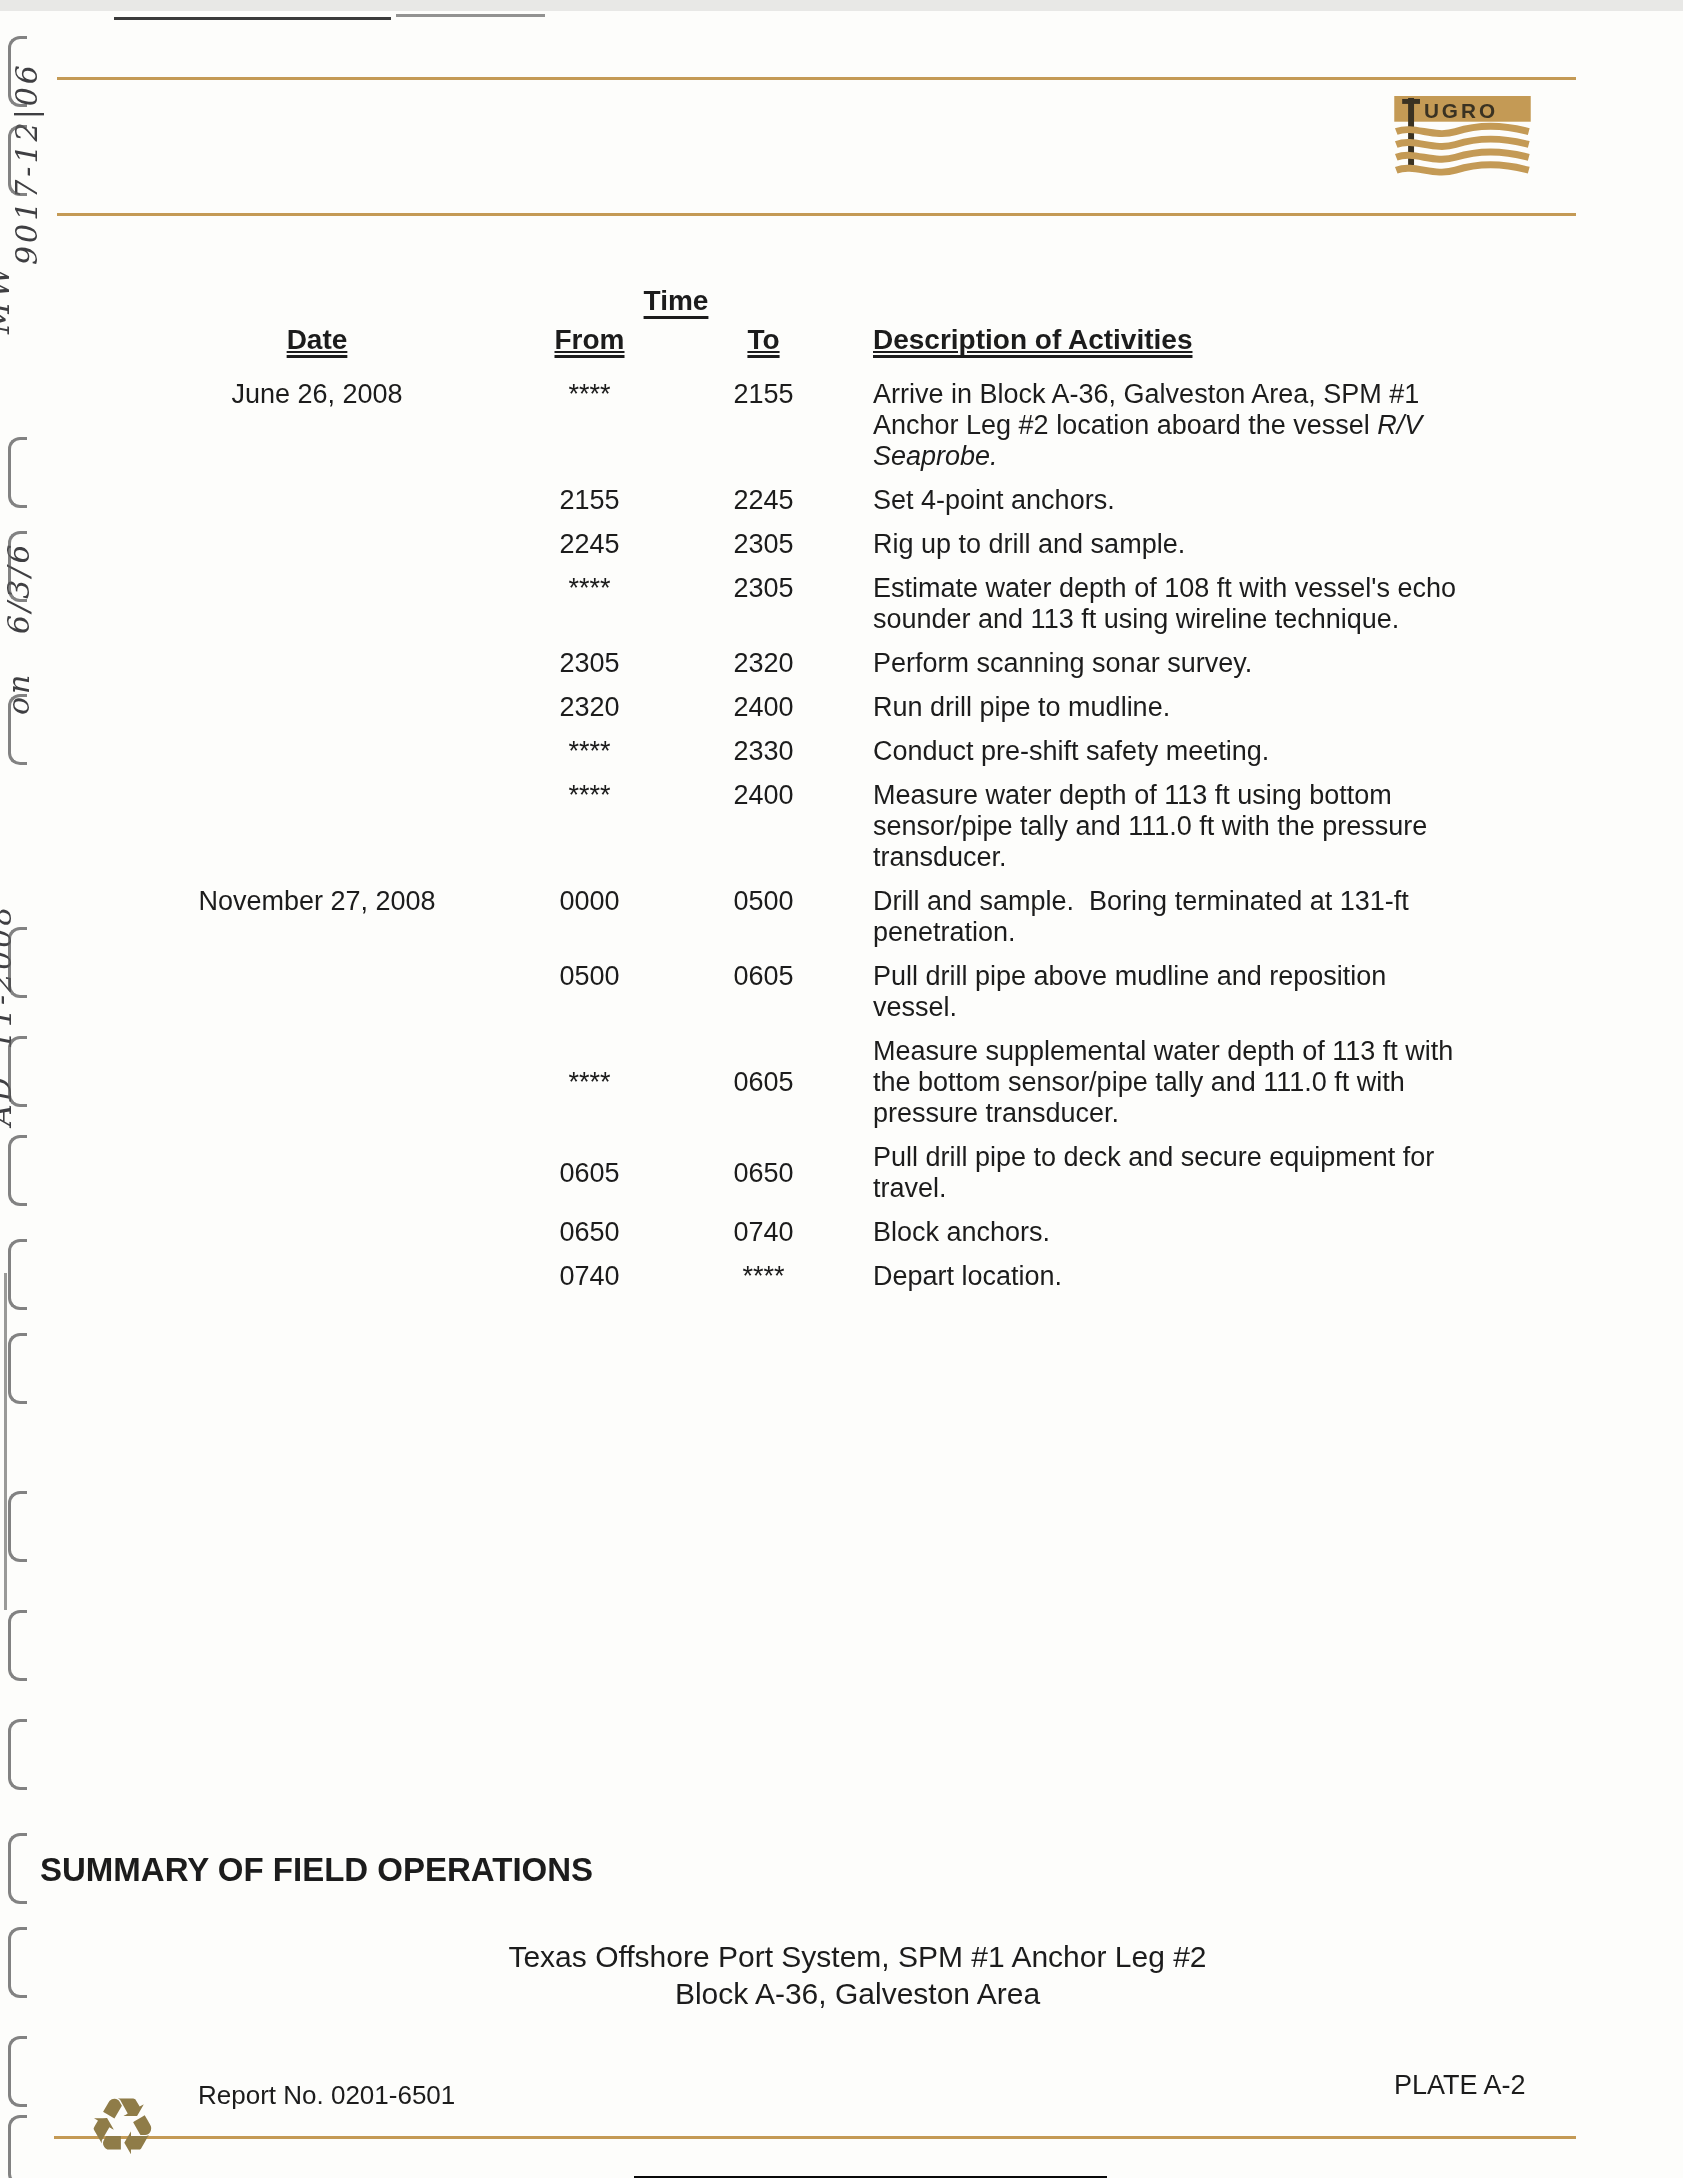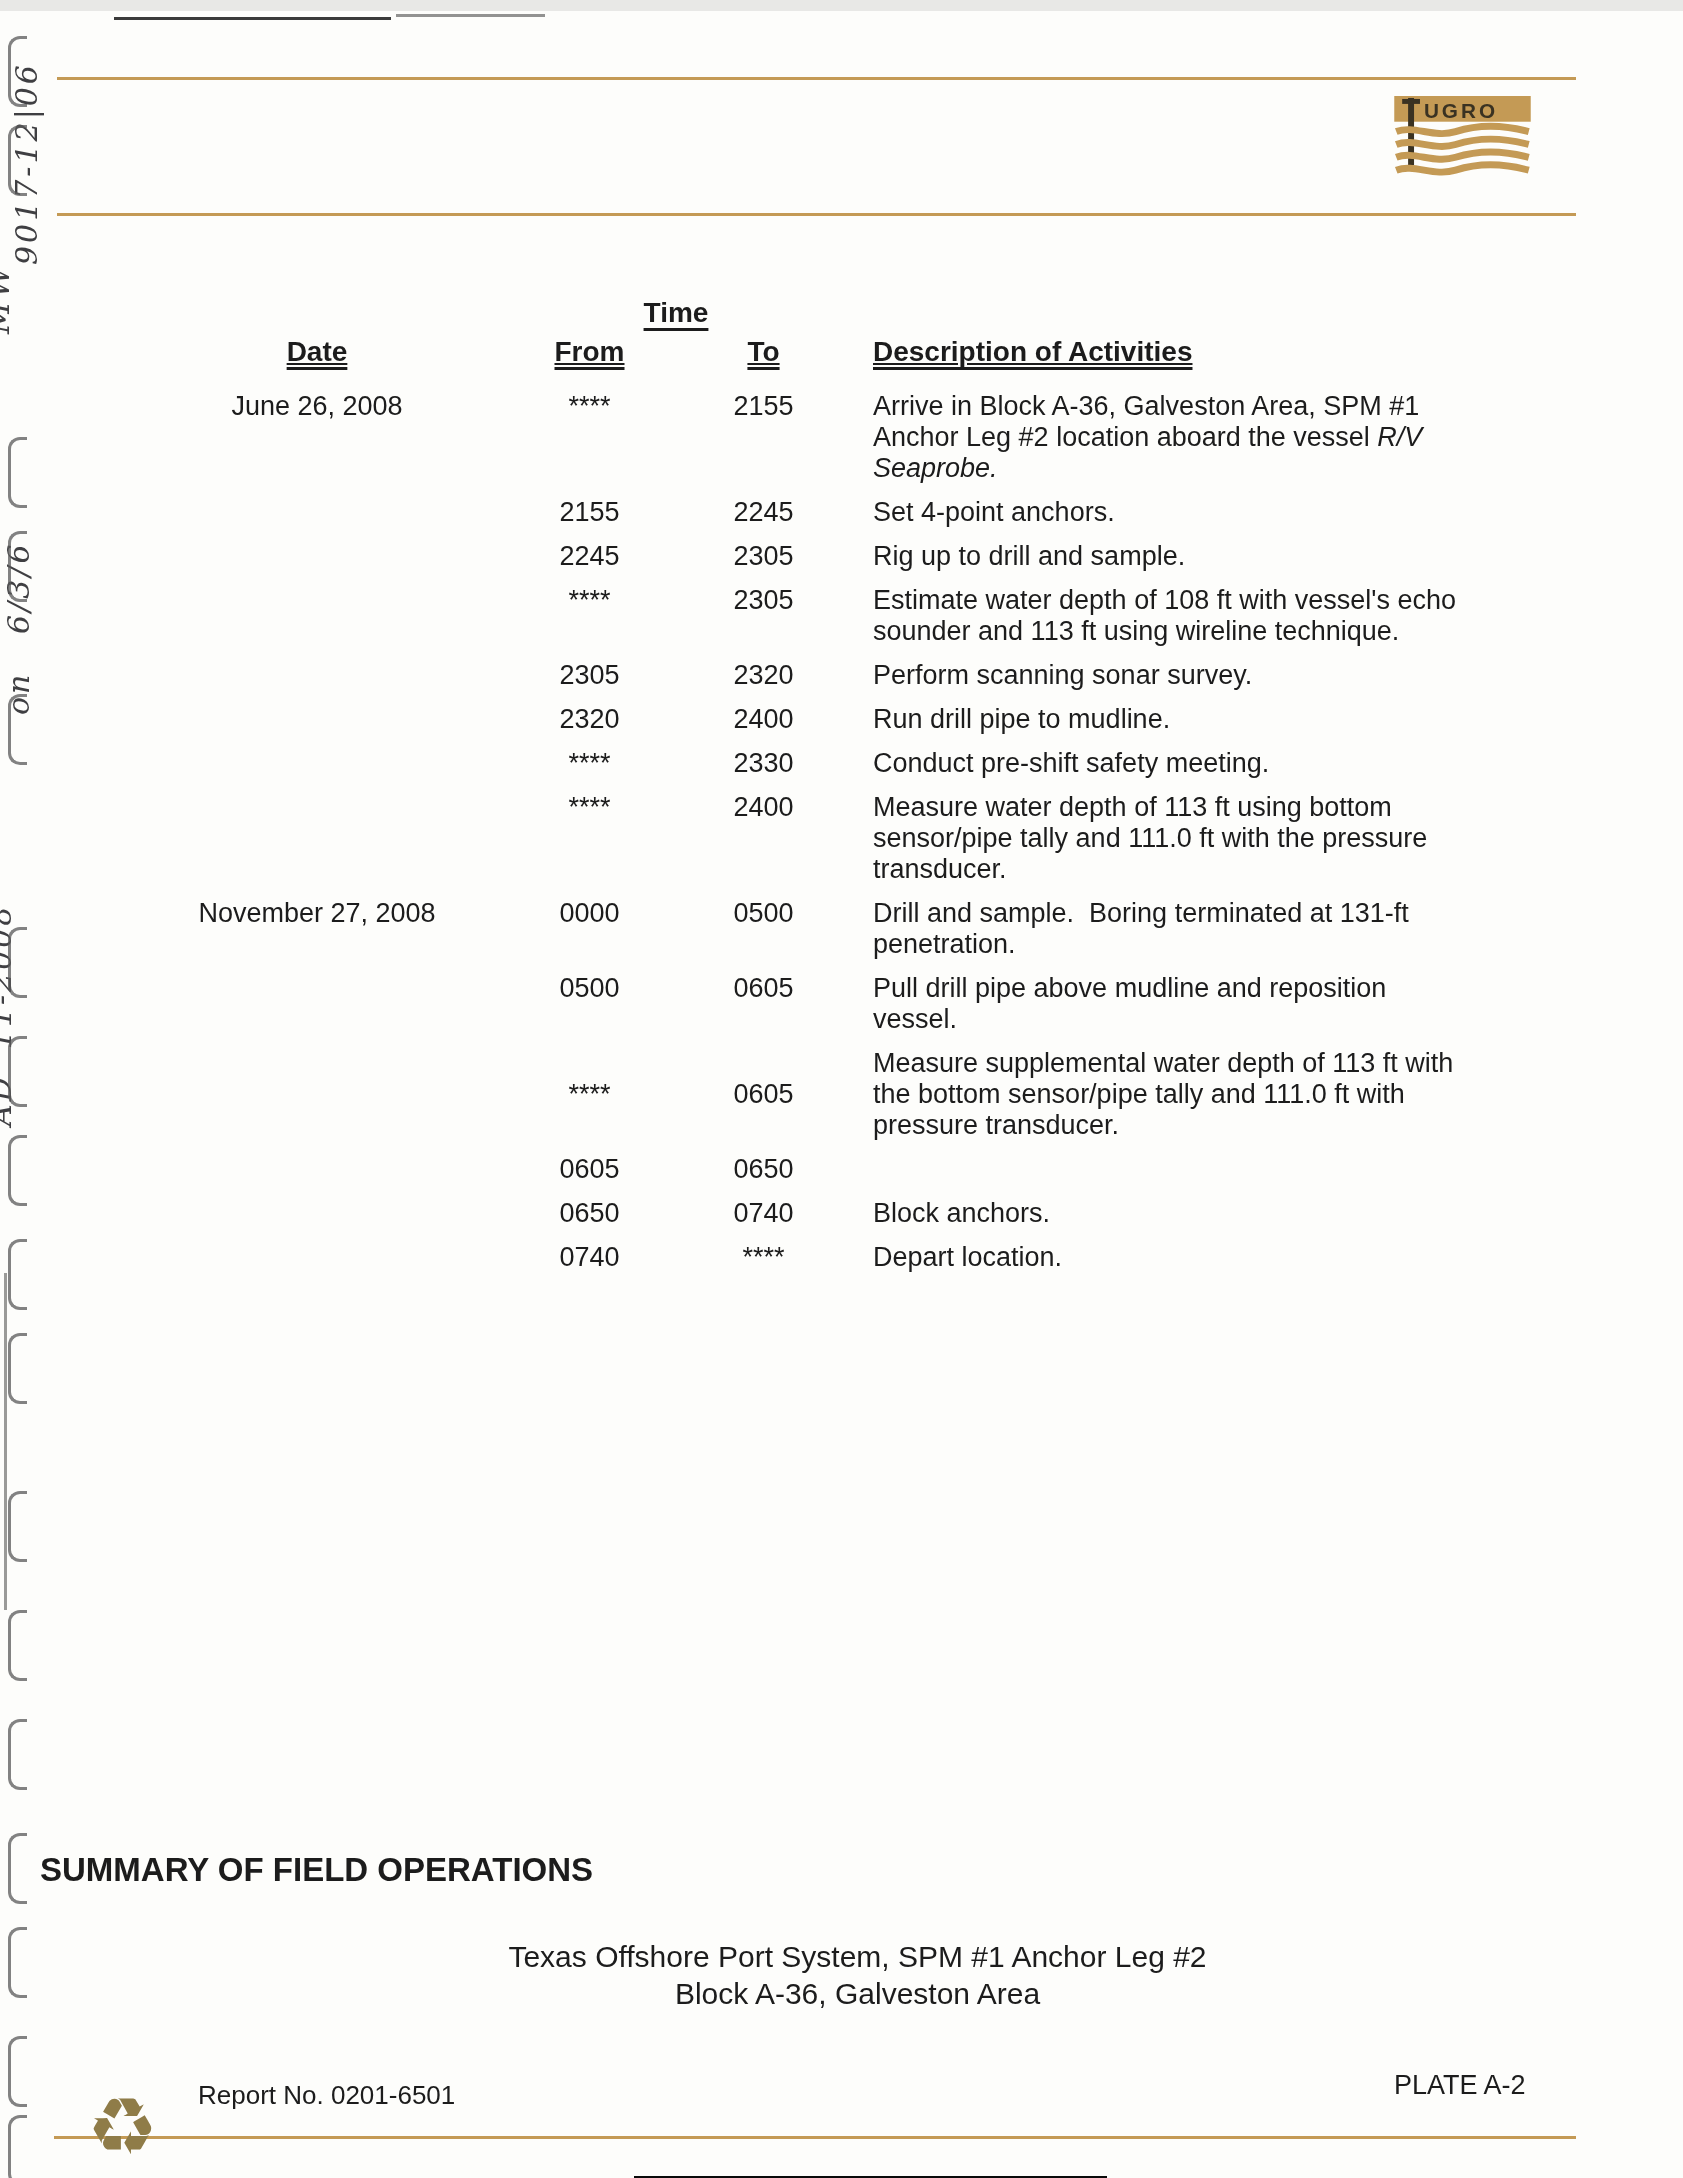--- a/index.html
+++ b/index.html
@@ -9,21 +9,21 @@
     font-family:"Liberation Sans", sans-serif; font-size:27px; line-height:31px;
     overflow:hidden;
   }
   .rule-tan { position:absolute; background:#c49a55; height:3px; }
   .rule-dark { position:absolute; background:#3a3a3a; height:3px; }
 
   
   .logo { position:absolute; left:1394px; top:85px; width:137px; height:89px; }
 
   
-  .table-area { position:absolute; left:193px; top:286px; width:1287px; }
+  .table-area { position:absolute; left:193px; top:274px; width:1287px; }
   .hdr { font-weight:bold; font-size:28px; }
   .u { text-decoration:underline; text-underline-offset:6px; text-decoration-thickness:2.5px; }
   .time-label { margin-left:322px; width:322px; text-align:center; }
   .header-row { display:flex; margin-top:8px;text-decoration:underline; }
   .tbody { margin-top:24px; }
   .trow { display:flex; align-items:flex-start; margin-bottom:13px; }
   .trow.vcenter { align-items:center; }
   .c-date { width:248px; text-align:center; flex:none; }
   .c-from { width:149px; margin-left:74px; text-align:center; flex:none; }
   .c-to   { width:149px; margin-left:25px; text-align:center; flex:none; }
@@ -164,20 +164,21 @@
         <div class="c-date"></div>
         <div class="c-from">****</div>
         <div class="c-to">0605</div>
         <div class="c-desc">Measure supplemental water depth of 113 ft with the bottom sensor/pipe tally and 111.0 ft with pressure transducer.</div>
       </div>
 
       <div class="trow vcenter">
         <div class="c-date"></div>
         <div class="c-from">0605</div>
         <div class="c-to">0650</div>
+        <div class="c-desc">Pull drill pipe to deck and secure equipment for travel.</div>
       </div>
 
       <div class="trow">
         <div class="c-date"></div>
         <div class="c-from">0650</div>
         <div class="c-to">0740</div>
         <div class="c-desc">Block anchors.</div>
       </div>
 
       <div class="trow">

